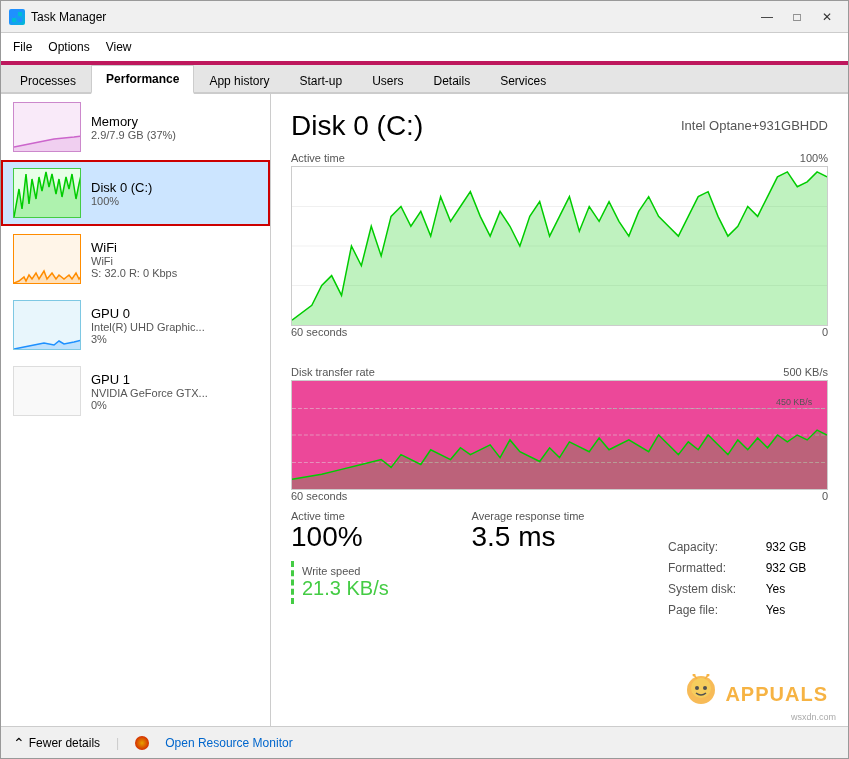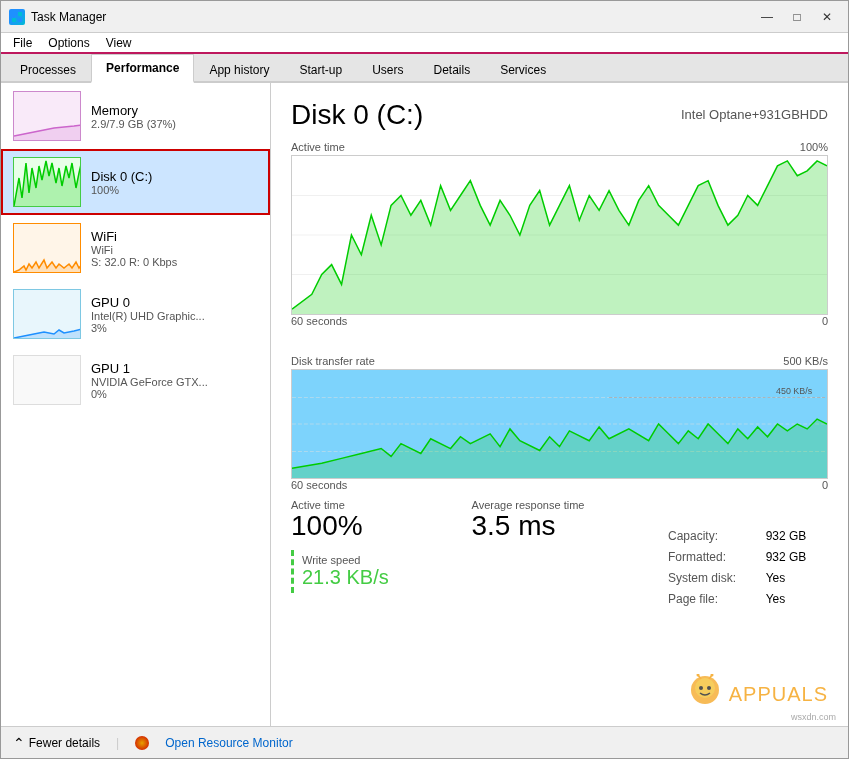--- a/index.html
+++ b/index.html
@@ -46,25 +46,25 @@
       border: none;
       background: transparent;
       cursor: pointer;
       font-size: 12px;
       display: flex; align-items: center; justify-content: center;
       color: #333;
     }
 
     
     .menu-bar {
-      height: 21px;
+      height: 32px;
       display: flex;
       align-items: center;
       padding: 0 4px;
-      border-bottom: 2px solid #be185d;
+      border-bottom: 4px solid #be185d;
       flex-shrink: 0;
     }
     .menu-item {
       padding: 2px 8px;
       cursor: pointer;
       font-size: 12px;
       color: #000;
     }
 
     
@@ -202,21 +202,21 @@
     .transfer-chart-label-row {
       display: flex;
       justify-content: space-between;
       font-size: 11px;
       color: #555;
       margin-top: 22px;
       margin-bottom: 2px;
     }
     .transfer-chart-container {
       border: 1px solid #ccc;
-      background: #7dd3fc;
+      background: #ec4899;
       height: 110px;
       position: relative;
     }
     .transfer-time-row {
       display: flex;
       justify-content: space-between;
       font-size: 11px;
       color: #555;
       margin-bottom: 8px;
     }
@@ -536,21 +536,21 @@
 
           <circle cx="20" cy="14" r="2" fill="#333"></circle>
           <circle cx="28" cy="14" r="2" fill="#333"></circle>
           <path d="M19 19 Q24 23 29 19" stroke="#333" stroke-width="1.5" fill="none"></path>
 
           <line x1="20" y1="5" x2="17" y2="1" stroke="#f5a623" stroke-width="1.5"></line>
           <circle cx="17" cy="1" r="1.5" fill="#f5a623"></circle>
           <line x1="28" y1="5" x2="31" y2="1" stroke="#f5a623" stroke-width="1.5"></line>
           <circle cx="31" cy="1" r="1.5" fill="#f5a623"></circle>
         </svg>
-        <div style="font-size:20px; font-weight:400; color:#f5a623; font-family:'Arial Black', sans-serif; letter-spacing:1px;">APPUALS</div>
+        <div style="font-size:20px; font-weight:700; color:#f5a623; font-family:'Arial Black', sans-serif; letter-spacing:1px;">APPUALS</div>
       </div>
 
     </div>
   </div>
 
   <div class="bottom-bar">
     <button class="bottom-btn">
       <span style="font-size:14px;">⌃</span>
       <span>Fewer details</span>
     </button>

